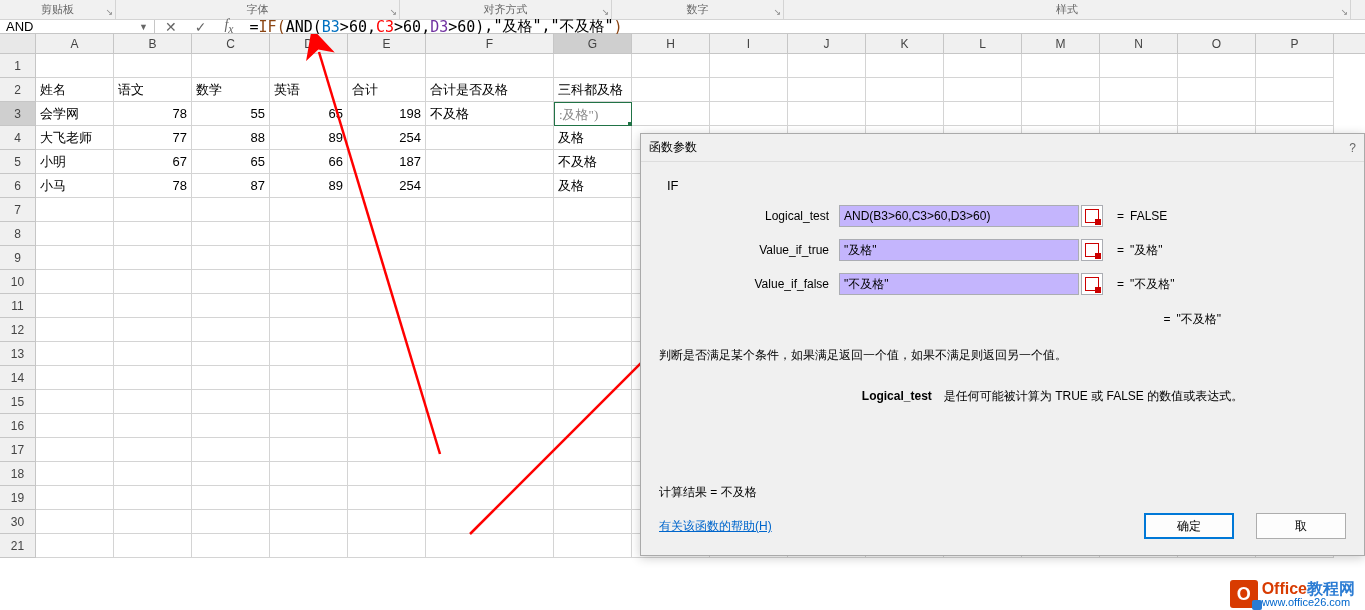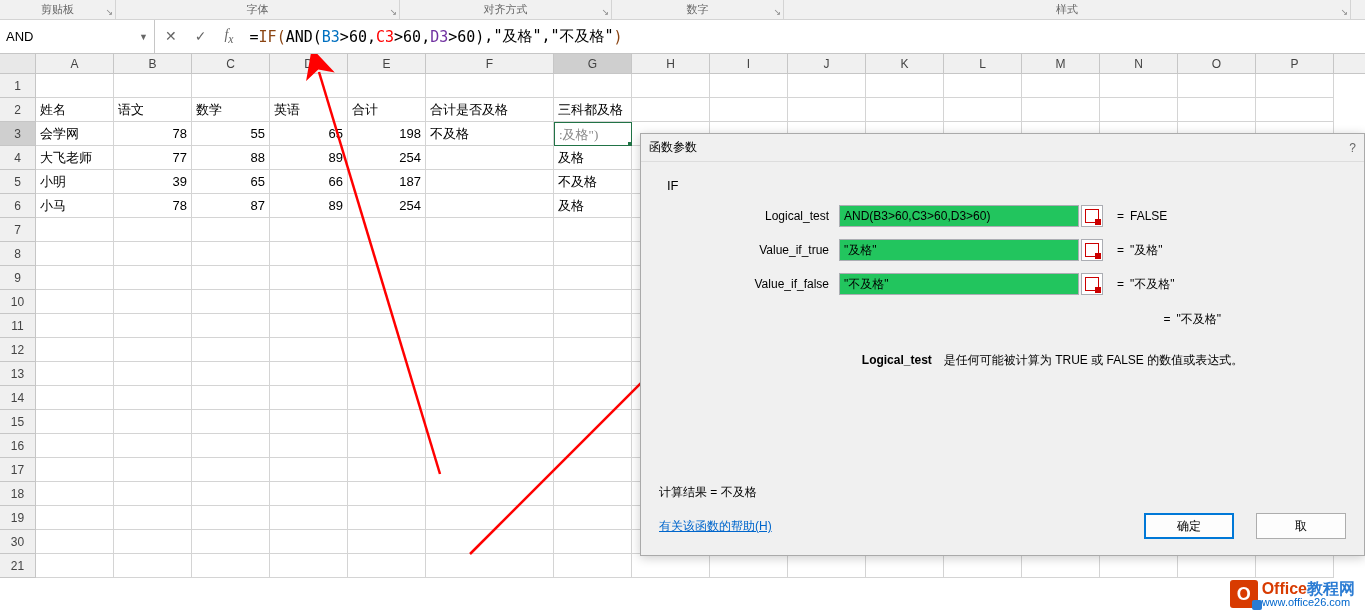--- a/index.html
+++ b/index.html
@@ -2,21 +2,21 @@
 <html><head>
   <meta charset="utf-8">
   <style>
     * { margin: 0; padding: 0; box-sizing: border-box; }
     body { font-family: "Microsoft YaHei", Arial, sans-serif; font-size: 12px; background: #fff; overflow: hidden; width: 1365px; height: 610px; position: relative; }
     
     .ribbon-labels { display: flex; height: 20px; border-bottom: 1px solid #d4d4d4; background: #f1f1f1; }
     .ribbon-group { display: flex; align-items: center; justify-content: center; border-right: 1px solid #d4d4d4; color: #666; position: relative; font-size: 11px; }
     .ribbon-group .launcher { position: absolute; right: 2px; bottom: 2px; font-size: 9px; color: #888; }
     
-    .formula-bar { display: flex; height: 34px; border-bottom: 1px solid #c6c6c6; align-items: center; background: #fff; }
+    .formula-bar { display: flex; height: 14px; border-bottom: 1px solid #c6c6c6; align-items: center; background: #fff; }
     .name-box { width: 155px; height: 100%; display: flex; align-items: center; border-right: 1px solid #c6c6c6; padding: 0 6px; }
     .name-box-text { flex: 1; font-family: Arial; font-size: 13px; }
     .name-box-arrow { color: #666; font-size: 9px; }
     .fb-buttons { display: flex; align-items: center; padding: 0 10px; gap: 18px; }
     .fb-btn { color: #666; font-size: 14px; cursor: pointer; font-family: Arial; }
     .fb-btn.fx { font-style: italic; font-family: serif; }
     .formula-input { flex: 1; padding: 0 6px; font-family: "SimSun", monospace; font-size: 15px; display: flex; align-items: center; }
     .formula-token { white-space: pre; }
     .tok-black { color: #000; }
     .tok-brown { color: #8b4513; }
@@ -41,21 +41,21 @@
     .cell.hint { color: #888; font-family: "SimSun"; }
     .fill-handle { position: absolute; right: -3px; bottom: -3px; width: 6px; height: 6px; background: #217346; }
     
     .dialog { position: absolute; left: 640px; top: 133px; width: 725px; height: 423px; background: #f0f0f0; border: 1px solid #aaa; box-shadow: 0 2px 10px rgba(0,0,0,0.2); display: flex; flex-direction: column; }
     .dialog-title { height: 28px; padding: 0 8px; display: flex; align-items: center; justify-content: space-between; border-bottom: 1px solid #ddd; font-size: 12px; }
     .dialog-help { color: #666; cursor: pointer; font-family: Arial; }
     .dialog-body { flex: 1; padding: 16px 18px 12px 18px; display: flex; flex-direction: column; }
     .func-name { font-size: 13px; margin-bottom: 12px; margin-left: 8px; }
     .arg-row { display: flex; align-items: center; margin-bottom: 12px; }
     .arg-label { width: 180px; text-align: right; padding-right: 10px; font-size: 12px; }
-    .arg-input { width: 240px; height: 22px; border: 1px solid #abadb3; background: #22c55e; padding: 2px 4px; font-size: 12px; font-family: Arial; }
+    .arg-input { width: 240px; height: 22px; border: 1px solid #abadb3; background: #c4b5fd; padding: 2px 4px; font-size: 12px; font-family: Arial; }
     .arg-picker { width: 22px; height: 22px; border: 1px solid #abadb3; background: #fff; margin-left: 2px; display: flex; align-items: center; justify-content: center; cursor: pointer; }
     .picker-icon { width: 14px; height: 14px; border: 1px solid #c00; position: relative; }
     .picker-icon::after { content: ""; position: absolute; right: -3px; bottom: -3px; width: 6px; height: 6px; background: #c00; }
     .arg-result { padding-left: 14px; font-size: 12px; display: flex; align-items: center; }
     .arg-eq { margin-right: 6px; }
     .final-result { text-align: right; padding-right: 125px; margin-top: 4px; font-size: 12px; }
     .func-desc { margin-top: 18px; font-size: 12px; line-height: 1.5; }
     .arg-desc { margin-top: 24px; font-size: 12px; text-align: center; padding-left: 100px; }
     .arg-desc strong { font-weight: bold; margin-right: 12px; }
     .calc-result { margin-top: auto; font-size: 12px; padding-top: 12px; }
@@ -208,21 +208,21 @@
         <div class="cell"></div>
         <div class="cell"></div>
         <div class="cell"></div>
         <div class="cell"></div>
         <div class="cell"></div>
         <div class="cell"></div>
       </div>
       <div class="row">
         <div class="row-header">5</div>
         <div class="cell">小明</div>
-        <div class="cell num">39</div>
+        <div class="cell num">67</div>
         <div class="cell num">65</div>
         <div class="cell num">66</div>
         <div class="cell num">187</div>
         <div class="cell wide"></div>
         <div class="cell">不及格</div>
         <div class="cell"></div>
         <div class="cell"></div>
         <div class="cell"></div>
         <div class="cell"></div>
         <div class="cell"></div>
@@ -577,20 +577,21 @@
     <input class="arg-input" value="&quot;不及格&quot;" style="">
     <div class="arg-picker">
             <div class="picker-icon"></div>
           </div>
     <div class="arg-result"><span class="arg-eq">=</span>"不及格"</div>
   </div>
       </div>
     <div class="final-result">
       <span class="arg-eq">=</span><span>"不及格"</span>
     </div>
+    <div class="func-desc">判断是否满足某个条件，如果满足返回一个值，如果不满足则返回另一个值。</div>
     <div class="arg-desc">
       <strong>Logical_test</strong><span>是任何可能被计算为 TRUE 或 FALSE 的数值或表达式。</span>
     </div>
     <div class="calc-result">
       <span>计算结果 = </span><span>不及格</span>
     </div>
   </div>
   <div class="dialog-footer">
     <a class="help-link">有关该函数的帮助(H)</a>
     <div class="dialog-buttons">

